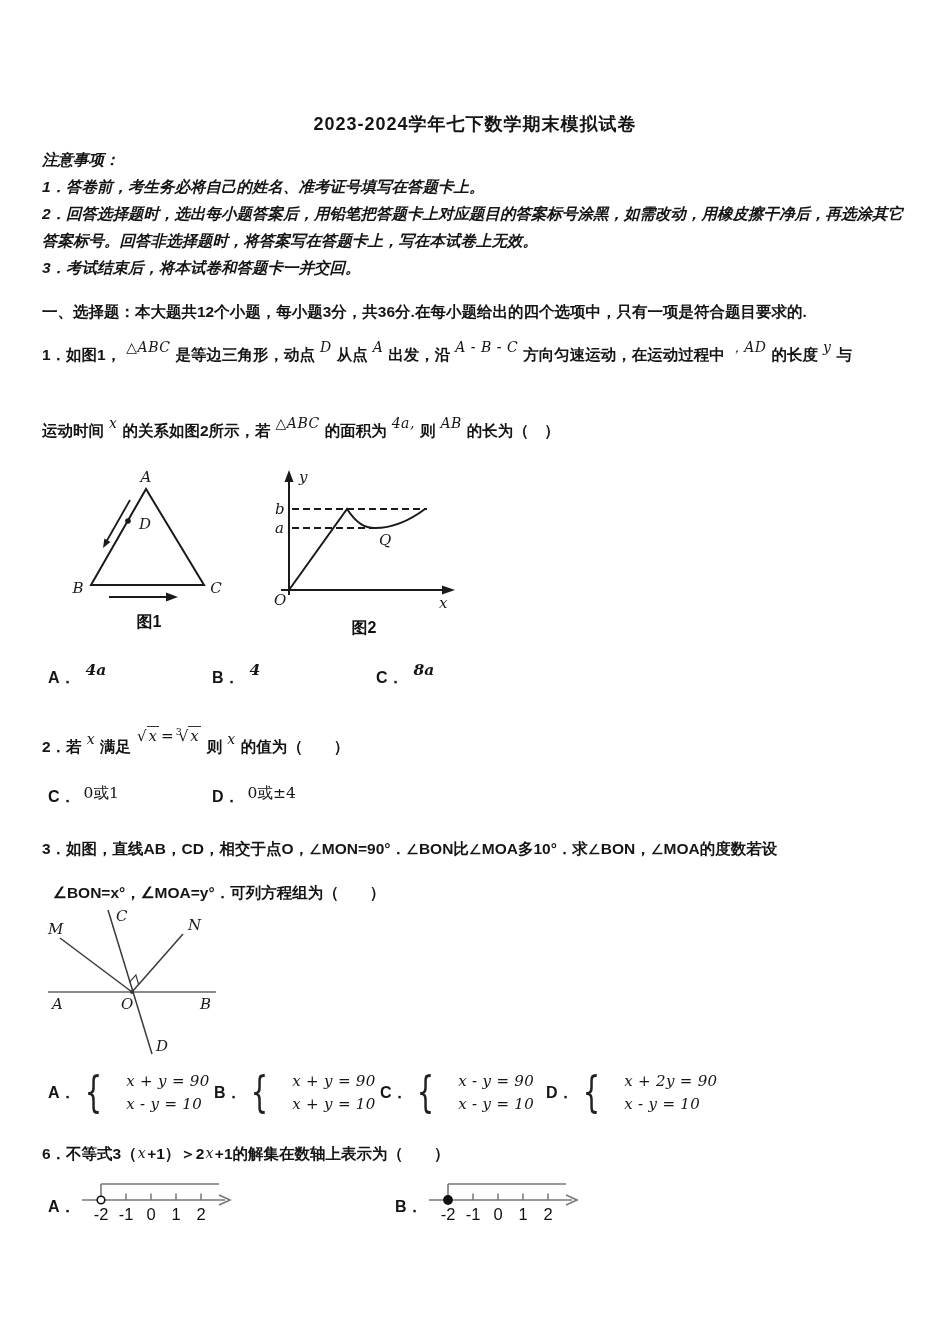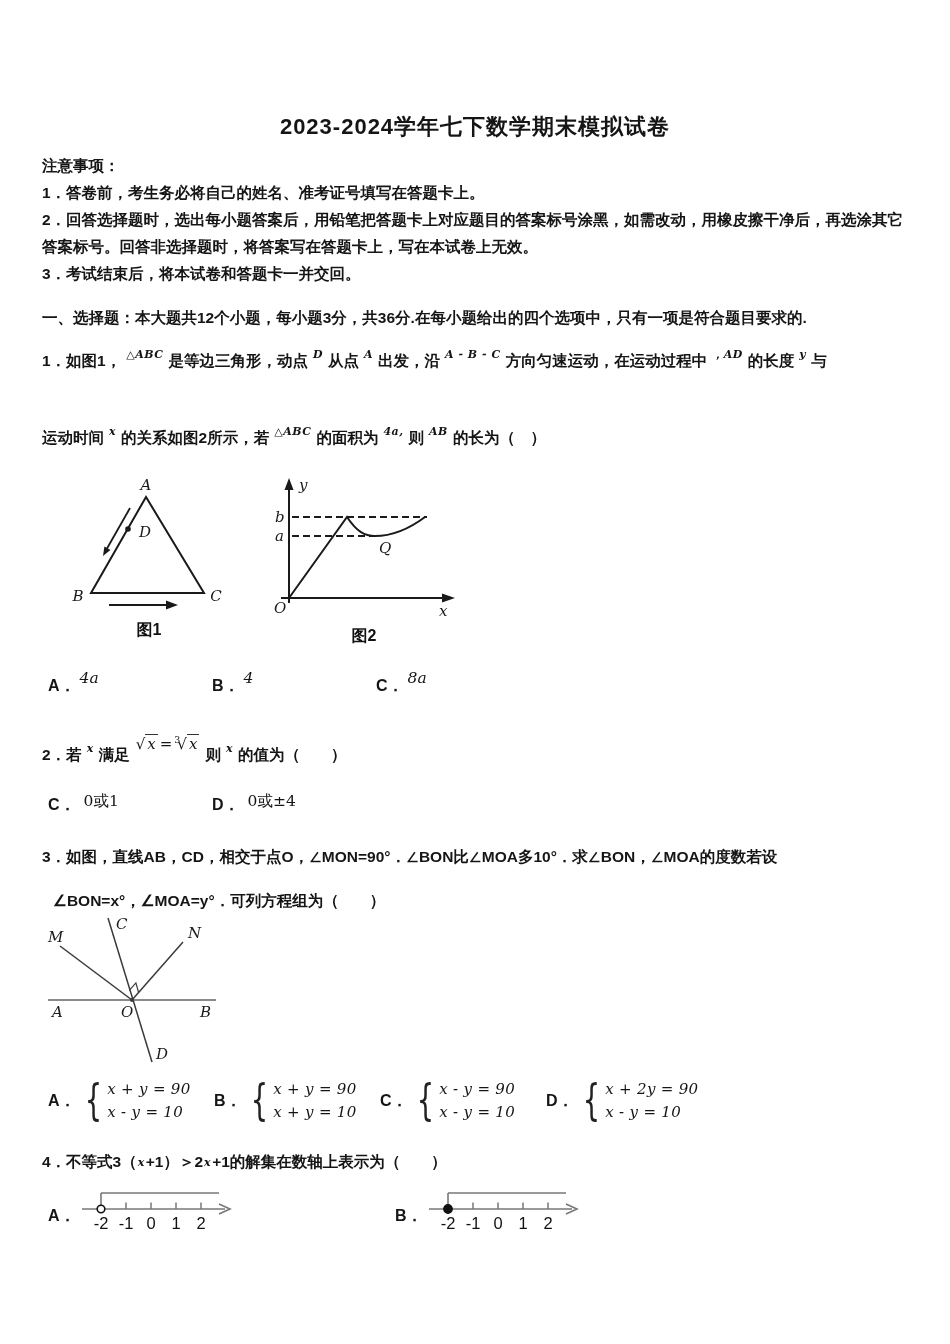--- a/index.html
+++ b/index.html
@@ -3,47 +3,47 @@
 <meta charset="utf-8">
 <style>
   html,body{margin:0;padding:0;}
   body{
     width:950px;height:1344px;background:#ffffff;color:#151515;
     font-family:"Liberation Sans",sans-serif;font-weight:700;
     overflow:hidden;position:relative;
   }
   .content{padding:0 42px;}
   .doc-title{
-    text-align:center;font-size:22px;font-weight:700;margin:0;
+    text-align:center;font-size:18px;font-weight:700;margin:0;
     padding-top:112px;letter-spacing:1px;
   }
-  .notice{margin-top:10px;}
+  .notice{margin-top:10px;font-style:italic;}
   .tline{font-size:15.5px;line-height:27px;margin:0;}
   .section-head{margin-top:17px;}
   
   .m{
     display:inline-block;font-family:"DejaVu Serif",serif;font-style:italic;
-    font-weight:700;font-size:11px;transform:translateY(-8px);
+    font-weight:400;font-size:14px;transform:translateY(-8px);
     margin:0 5px;letter-spacing:.5px;
   }
   .qline{margin-top:9px;padding-top:7px;}
   .q1-line2{margin-top:41px;}
   
   .figrow{display:flex;align-items:flex-start;margin-top:22px;margin-left:12px;}
   .fig2wrap{margin-left:15px;}
   svg text{font-weight:400;}
   .svg-math{font-family:"DejaVu Serif",serif;font-style:italic;font-size:15px;fill:#1a1a1a;}
   .svg-cap{font-family:"Liberation Sans",sans-serif;font-weight:700;font-size:16px;fill:#111;font-style:normal;}
   
   .optrow{display:flex;margin-top:14px;margin-left:6px;}
   .opt{width:164px;font-size:16px;line-height:30px;padding-top:6px;}
   .okey{font-weight:700;}
   .oval{
     display:inline-block;font-family:"DejaVu Serif",serif;font-style:italic;
-    font-weight:400;font-size:15.5px;transform:translateY(-8px);margin-left:4px;
+    font-weight:700;font-size:15.5px;transform:translateY(-8px);margin-left:10px;
   }
   .oval-plain{
     display:inline-block;font-family:"DejaVu Serif",serif;font-weight:400;
     font-size:15.5px;transform:translateY(-4px);margin-left:8px;
   }
   
   .q2line{margin-top:24px;padding-top:16px;}
   .formula{
     display:inline-block;transform:translateY(-11px);
     font-family:"DejaVu Serif",serif;font-weight:400;font-style:italic;
@@ -57,21 +57,21 @@
   .sys{width:166px;display:flex;align-items:center;}
   .sys .okey{margin-right:4px;}
   .brace{
     font-family:"DejaVu Sans",sans-serif;font-weight:400;font-size:42px;
     line-height:42px;display:inline-block;transform:scaleX(.65);
     margin-right:1px;color:#222;
   }
   .eqs{display:inline-block;}
   .eq{
     font-family:"DejaVu Serif",serif;font-style:italic;font-weight:400;
-    font-size:15px;line-height:23px;white-space:nowrap;letter-spacing:.3px;
+    font-size:15px;line-height:23px;white-space:nowrap;letter-spacing:.3px;margin-left:19px;
   }
   
   .q4line{margin-top:24px;}
   .nlrow{display:flex;margin-top:2px;align-items:flex-end;margin-left:6px;}
   .nlgroup{display:flex;align-items:flex-end;}
   .nlgroup.first{width:347px;}
   .nl-label{font-size:16px;font-weight:700;margin-bottom:8px;margin-right:2px;}
 </style>
 </head>
 <body>
@@ -189,21 +189,21 @@
     <div class="sys">
         <span class="okey">D．</span>
         <span class="brace">{</span>
         <span class="eqs">
           <span class="eq" style="display:block">x + 2y = 90</span>
           <span class="eq" style="display:block">x - y = 10</span>
         </span>
       </div>
   </div>
 
-  <p class="tline q4line"><span>4．不等式3（</span><span class="m" style="transform:translateY(-1px);margin:0 1px;">x</span><span>+1）＞2</span><span class="m" style="transform:translateY(-1px);margin:0 1px;">x</span><span>+1的解集在数轴上表示为（　　）</span></p>
+  <p class="tline q4line"><span>6．不等式3（</span><span class="m" style="transform:translateY(-1px);margin:0 1px;">x</span><span>+1）＞2</span><span class="m" style="transform:translateY(-1px);margin:0 1px;">x</span><span>+1的解集在数轴上表示为（　　）</span></p>
 
   <div class="nlrow">
     <div class="nlgroup first">
       <span class="nl-label">A．</span>
       <svg width="170" height="56" viewBox="0 0 170 56">
         <line x1="23" y1="14" x2="23" y2="26" stroke="#777" stroke-width="1.6"></line>
         <line x1="23" y1="14" x2="141" y2="14" stroke="#777" stroke-width="1.6"></line>
         <line x1="4" y1="30" x2="147" y2="30" stroke="#777" stroke-width="1.6"></line>
         <polyline points="141,25 152,30 141,35" fill="none" stroke="#777" stroke-width="1.6"></polyline>
         <line x1="48" y1="23.5" x2="48" y2="30" stroke="#777" stroke-width="1.5"></line>

